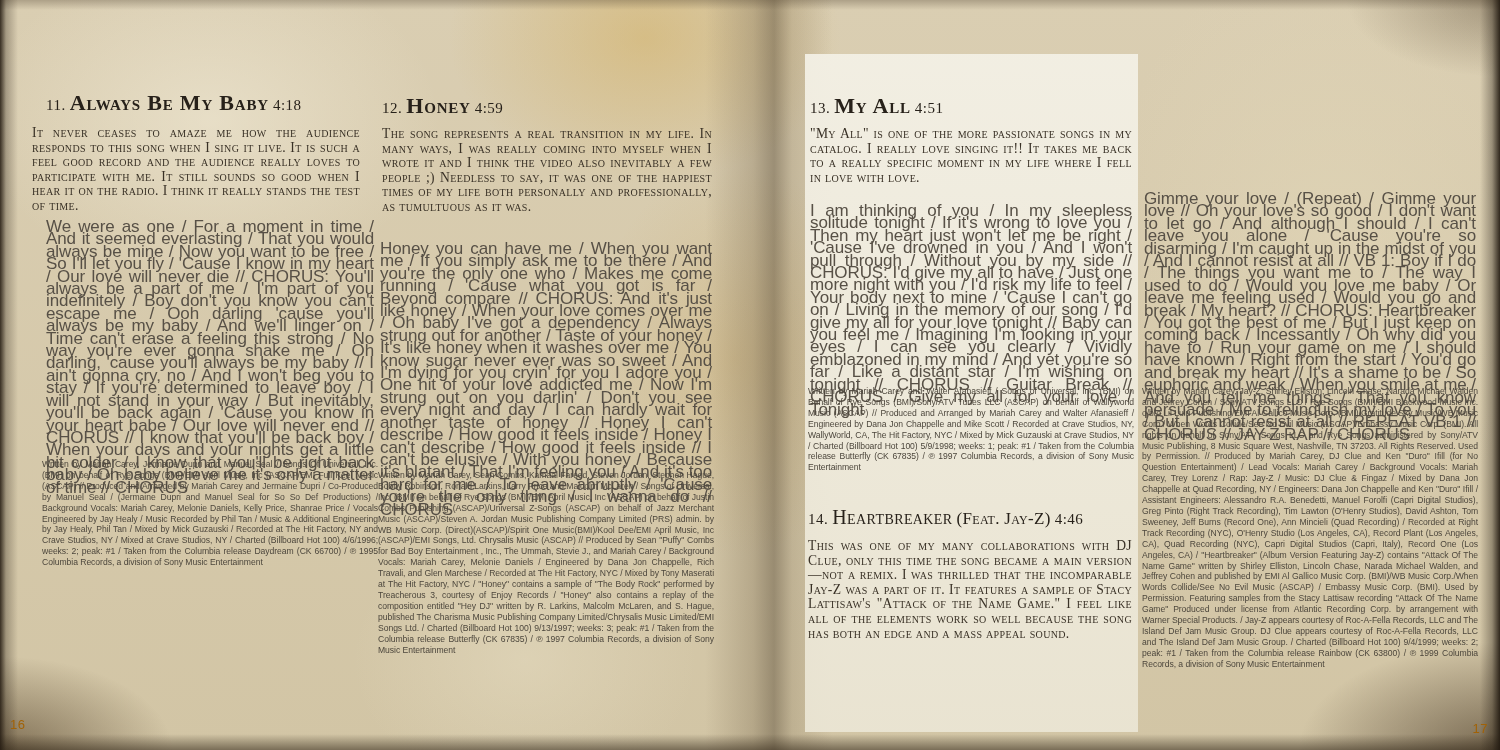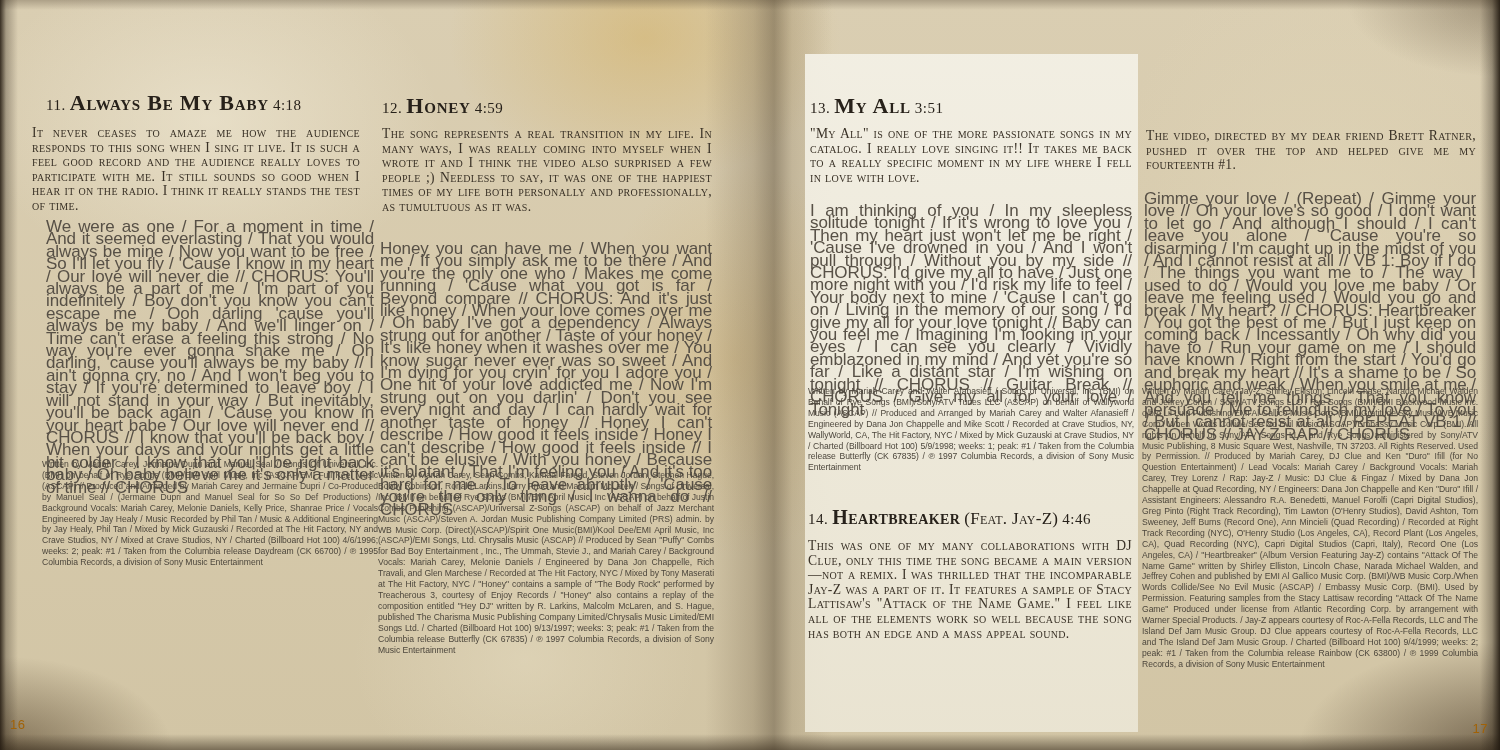--- a/index.html
+++ b/index.html
@@ -21,21 +21,21 @@
       radial-gradient(ellipse 240px 190px at 35% 88%, rgba(236,228,203,.38), rgba(236,228,203,0) 72%),
       radial-gradient(ellipse 320px 420px at 89% 32%, rgba(227,216,185,.5), rgba(227,216,185,0) 72%),
       linear-gradient(180deg,#daceb2,#d2c5a5);}
   .panel{position:absolute;left:805px;top:54px;width:333px;height:678px;
     background:linear-gradient(180deg, rgba(243,240,229,.95), rgba(235,230,213,.92));}
   .block{position:absolute;}
   .heading{font-family:"Liberation Serif",serif;font-variant:small-caps;
     color:#27211a;white-space:nowrap;}
   .tnum{font-size:15px;font-weight:400;letter-spacing:.5px;}
   .tname{font-size:22px;font-weight:700;letter-spacing:.8px;}
-  .tname-sm{font-size:20px;font-weight:700;letter-spacing:.4px;}
+  .tname-sm{font-size:20px;font-weight:400;letter-spacing:.4px;}
   .tfeat{font-size:17px;font-weight:400;letter-spacing:.3px;}
   .tdur{font-size:15px;letter-spacing:.5px;margin-top:8px;}
   .intro{font-family:"Liberation Serif",serif;font-variant:small-caps;
     font-size:13.6px;line-height:14.6px;letter-spacing:.35px;
     color:#393126;text-align:justify;}
   .lyrics{font-size:17px;line-height:12.4px;letter-spacing:-.1px;
     color:#575046;text-align:justify;}
   .credits{font-size:8.6px;line-height:10.9px;letter-spacing:-.05px;
     color:#4c463c;text-align:justify;}
   .pagenum{position:absolute;font-size:13px;color:#a16207;letter-spacing:.5px;}
@@ -54,40 +54,39 @@
   </div>
   <div class="block intro" style="left:32px;top:126px;width:328px;">It never ceases to amaze me how the audience responds to this song when I sing it live. It is such a feel good record and the audience really loves to participate with me. It still sounds so good when I hear it on the radio. I think it really stands the test of time.</div>
   <div class="block lyrics" style="left:46px;top:221px;width:328px;">We were as one / For a moment in time / And it seemed everlasting / That you would always be mine / Now you want to be free / So I'll let you fly / 'Cause I know in my heart / Our love will never die // CHORUS: You'll always be a part of me / I'm part of you indefinitely / Boy don't you know you can't escape me / Ooh darling 'cause you'll always be my baby / And we'll linger on / Time can't erase a feeling this strong / No way you're ever gonna shake me / Oh darling, 'cause you'll always be my baby // I ain't gonna cry, no / And I won't beg you to stay / If you're determined to leave boy / I will not stand in your way / But inevitably, you'll be back again / 'Cause you know in your heart babe / Our love will never end // CHORUS // I know that you'll be back boy / When your days and your nights get a little bit colder / I know that you'll be right back baby / Oh baby believe me it's only a matter of time // CHORUS</div>
   <div class="block credits" style="left:42px;top:459px;width:336px;">Written by Mariah Carey, Jermaine Dupri and Manuel Seal / Songs Of Universal, Inc. (BMI) on behalf of Rye Songs (BMI)/EMI April Music, Inc (ASCAP/EMI Full Keel Music (ASCAP) // Produced and Arranged by Mariah Carey and Jermaine Dupri / Co-Produced by Manuel Seal / (Jermaine Dupri and Manuel Seal for So So Def Productions) / Background Vocals: Mariah Carey, Melonie Daniels, Kelly Price, Shanrae Price / Vocals Engineered by Jay Healy / Music Recorded by Phil Tan / Music &amp; Additional Engineering by Jay Healy, Phil Tan / Mixed by Mick Guzauski / Recorded at The Hit Factory, NY and Crave Studios, NY / Mixed at Crave Studios, NY / Charted (Billboard Hot 100) 4/6/1996; weeks: 2; peak: #1 / Taken from the Columbia release Daydream (CK 66700) / ℗ 1995 Columbia Records, a division of Sony Music Entertainment</div>
 
   <div class="block heading" style="left:382px;top:93px;">
     <span class="tnum">12.</span>
     <span class="tname">Honey</span>
     <span class="tdur">4:59</span>
   </div>
-  <div class="block intro" style="left:382px;top:127px;width:330px;">The song represents a real transition in my life. In many ways, I was really coming into myself when I wrote it and I think the video also surprised a few people ;) Needless to say, it was one of the happiest times of my life both personally and professionally, as tumultuous as it was.</div>
+  <div class="block intro" style="left:382px;top:127px;width:330px;">The song represents a real transition in my life. In many ways, I was really coming into myself when I wrote it and I think the video also inevitably a few people ;) Needless to say, it was one of the happiest times of my life both personally and professionally, as tumultuous as it was.</div>
   <div class="block lyrics" style="left:380px;top:243px;width:332px;">Honey you can have me / When you want me / If you simply ask me to be there / And you're the only one who / Makes me come running / 'Cause what you got is far / Beyond compare // CHORUS: And it's just like honey / When your love comes over me / Oh baby I've got a dependency / Always strung out for another / Taste of your honey / It's like honey when it washes over me / You know sugar never ever was so sweet / And I'm dying for you cryin' for you I adore you / One hit of your love addicted me / Now I'm strung out on you darlin' / Don't you see every night and day / I can hardly wait for another taste of honey // Honey I can't describe / How good it feels inside / Honey I can't describe / How good it feels inside // I can't be elusive / With you honey / Because it's blatant / That I'm feeling you / And it's too hard for me / To leave abruptly / 'Cause you're the only thing / I wanna do // CHORUS</div>
   <div class="block credits" style="left:378px;top:470px;width:336px;">Written by Mariah Carey, Sean Combs, Kamaal Fareed, Steven Jordan, Stephen Hague, Bobby Robinson, Ronald Larkins, Larry Price and Malcolm McLaren / Songs of Universal, Inc. (BMI) on behalf of Rye Songs (BMI)/EMI April Music, Inc (ASCAP) on behalf of Justin Combs Publishing (ASCAP)/Universal Z-Songs (ASCAP) on behalf of Jazz Merchant Music (ASCAP)/Steven A. Jordan Music Publishing Company Limited (PRS) admin. by WB Music Corp. (Direct)(ASCAP)/Spirit One Music(BMI)/Kool Dee/EMI April Music, Inc (ASCAP)/EMI Songs, Ltd. Chrysalis Music (ASCAP) // Produced by Sean "Puffy" Combs for Bad Boy Entertainment , Inc., The Ummah, Stevie J., and Mariah Carey / Background Vocals: Mariah Carey, Melonie Daniels / Engineered by Dana Jon Chappelle, Rich Travali, and Glen Marchese / Recorded at The Hit Factory, NYC / Mixed by Tony Maserati at The Hit Factory, NYC / "Honey" contains a sample of "The Body Rock" performed by Treacherous 3, courtesy of Enjoy Records / "Honey" also contains a replay of the composition entitled "Hey DJ" written by R. Larkins, Malcolm McLaren, and S. Hague, published The Charisma Music Publishing Company Limited/Chrysalis Music Limited/EMI Songs Ltd. / Charted (Billboard Hot 100) 9/13/1997; weeks: 3; peak: #1 / Taken from the Columbia release Butterfly (CK 67835) / ℗ 1997 Columbia Records, a division of Sony Music Entertainment</div>
 
   <div class="block heading" style="left:810px;top:93px;">
     <span class="tnum">13.</span>
     <span class="tname">My All</span>
-    <span class="tdur">3:51</span>
+    <span class="tdur">4:51</span>
   </div>
   <div class="block intro" style="left:810px;top:127px;width:322px;">"My All" is one of the more passionate songs in my catalog. I really love singing it!! It takes me back to a really specific moment in my life where I fell in love with love.</div>
   <div class="block lyrics" style="left:810px;top:205px;width:322px;">I am thinking of you / In my sleepless solitude tonight / If it's wrong to love you / Then my heart just won't let me be right / 'Cause I've drowned in you / And I won't pull through / Without you by my side // CHORUS: I'd give my all to have / Just one more night with you / I'd risk my life to feel / Your body next to mine / 'Cause I can't go on / Living in the memory of our song / I'd give my all for your love tonight // Baby can you feel me / Imagining I'm looking in your eyes / I can see you clearly / Vividly emblazoned in my mind / And yet you're so far / Like a distant star / I'm wishing on tonight // CHORUS // Guitar Break // CHORUS / Give my all for your love / Tonight</div>
   <div class="block credits" style="left:808px;top:386px;width:326px;">Written by Mariah Carey and Walter Afanasieff / Songs of Universal, Inc. (BMI) on Behalf of Rye Songs (BMI)/Sony/ATV Tunes LLC (ASCAP) on behalf of Wallyworld Music (ASCAP) // Produced and Arranged by Mariah Carey and Walter Afanasieff / Engineered by Dana Jon Chappelle and Mike Scott / Recorded at Crave Studios, NY, WallyWorld, CA, The Hit Factory, NYC / Mixed by Mick Guzauski at Crave Studios, NY / Charted (Billboard Hot 100) 5/9/1998; weeks: 1; peak: #1 / Taken from the Columbia release Butterfly (CK 67835) / ℗ 1997 Columbia Records, a division of Sony Music Entertainment</div>
 
   <div class="block heading" style="left:808px;top:506px;">
     <span class="tnum">14.</span>
     <span class="tname-sm">Heartbreaker</span>
     <span class="tfeat">(Feat. Jay-Z)</span>
     <span class="tdur">4:46</span>
   </div>
   <div class="block intro" style="left:808px;top:539px;width:324px;">This was one of my many collaborations with DJ Clue, only this time the song became a main version—not a remix. I was thrilled that the incomparable Jay-Z was a part of it. It features a sample of Stacy Lattisaw's "Attack of the Name Game." I feel like all of the elements work so well because the song has both an edge and a mass appeal sound.</div>
 
-  <div class="block intro" style="left:1146px;top:129px;width:330px;">The video, directed by my dear friend Brett Ratner, pushed it over the top and helped give me my fourteenth #1.</div>
   <div class="block lyrics" style="left:1144px;top:193px;width:332px;">Gimme your love / (Repeat) / Gimme your love // Oh your love's so good / I don't want to let go / And although I should / I can't leave you alone / 'Cause you're so disarming / I'm caught up in the midst of you / And I cannot resist at all // VB 1: Boy if I do / The things you want me to / The way I used to do / Would you love me baby / Or leave me feeling used / Would you go and break / My heart? // CHORUS: Heartbreaker / You got the best of me / But I just keep on coming back / Incessantly / Oh why did you have to / Run your game on me / I should have known / Right from the start / You'd go and break my heart // It's a shame to be / So euphoric and weak / When you smile at me / And you tell me things / That you know persuade / Me to relinquish my love / To you / But I cannot resist at all // REPEAT VB 1 // CHORUS // JAY-Z RAP // CHORUS</div>
   <div class="block credits" style="left:1142px;top:386px;width:336px;">Written by Mariah Carey, Jay-Z, Shirley Elliston, Lincoln Chase, Narada Michael Walden and Jeffrey Cohen / Sony/ATV Songs LLC / Rye Songs (BMI)/EMI Blackwood Music Inc. o/b/o Lil Lulu Publishing/EMI Al Gallico Music Corp. (BMI)/Gratitude Sky Music/WB Music Corp./ When Words Collide/See No Evil Music (ASCAP)/Embassy Music Corp. (BMI). All rights on behalf of Sony/ATV Songs LLC and Rye Songs administered by Sony/ATV Music Publishing, 8 Music Square West, Nashville, TN 37203. All Rights Reserved. Used by Permission. // Produced by Mariah Carey, DJ Clue and Ken "Duro" Ifill (for No Question Entertainment) / Lead Vocals: Mariah Carey / Background Vocals: Mariah Carey, Trey Lorenz / Rap: Jay-Z / Music: DJ Clue &amp; Fingaz / Mixed by Dana Jon Chappelle at Quad Recording, NY / Engineers: Dana Jon Chappelle and Ken "Duro" Ifill / Assistant Engineers: Alessandro R.A. Benedetti, Manuel Forolfi (Capri Digital Studios), Greg Pinto (Right Track Recording), Tim Lawton (O'Henry Studios), David Ashton, Tom Sweeney, Jeff Burns (Record One), Ann Mincieli (Quad Recording) / Recorded at Right Track Recording (NYC), O'Henry Studio (Los Angeles, CA), Record Plant (Los Angeles, CA), Quad Recording (NYC), Capri Digital Studios (Capri, Italy), Record One (Los Angeles, CA) / "Heartbreaker" (Album Version Featuring Jay-Z) contains "Attack Of The Name Game" written by Shirley Elliston, Lincoln Chase, Narada Michael Walden, and Jeffrey Cohen and published by EMI Al Gallico Music Corp. (BMI)/WB Music Corp./When Words Collide/See No Evil Music (ASCAP) / Embassy Music Corp. (BMI). Used by Permission. Featuring samples from the Stacy Lattisaw recording "Attack Of The Name Game" Produced under license from Atlantic Recording Corp. by arrangement with Warner Special Products. / Jay-Z appears courtesy of Roc-A-Fella Records, LLC and The Island Def Jam Music Group. DJ Clue appears courtesy of Roc-A-Fella Records, LLC and The Island Def Jam Music Group. / Charted (Billboard Hot 100) 9/4/1999; weeks: 2; peak: #1 / Taken from the Columbia release Rainbow (CK 63800) / ℗ 1999 Columbia Records, a division of Sony Music Entertainment</div>
 
   <div class="pagenum" style="left:10px;bottom:18px;">16</div>
   <div class="pagenum" style="right:12px;bottom:14px;">17</div>
 </div>
 
 </body></html>

